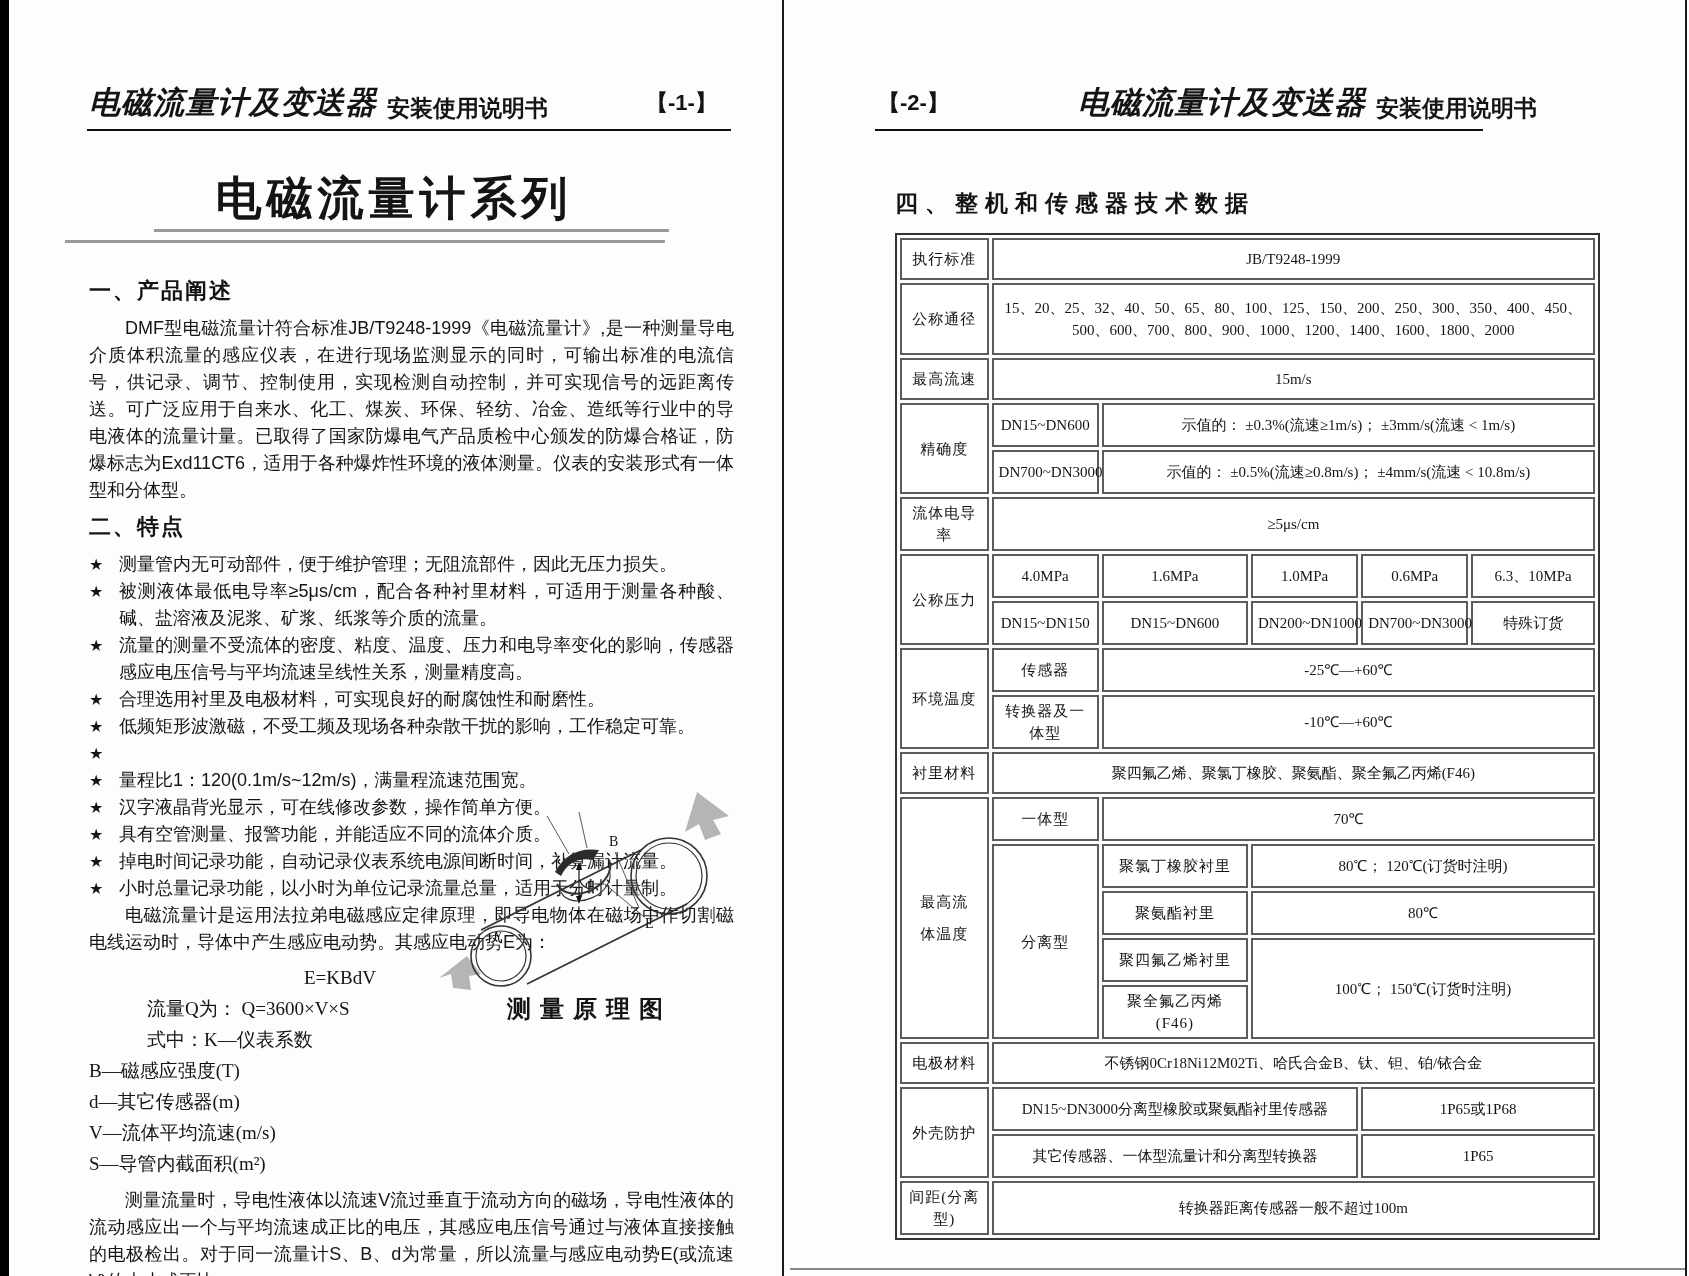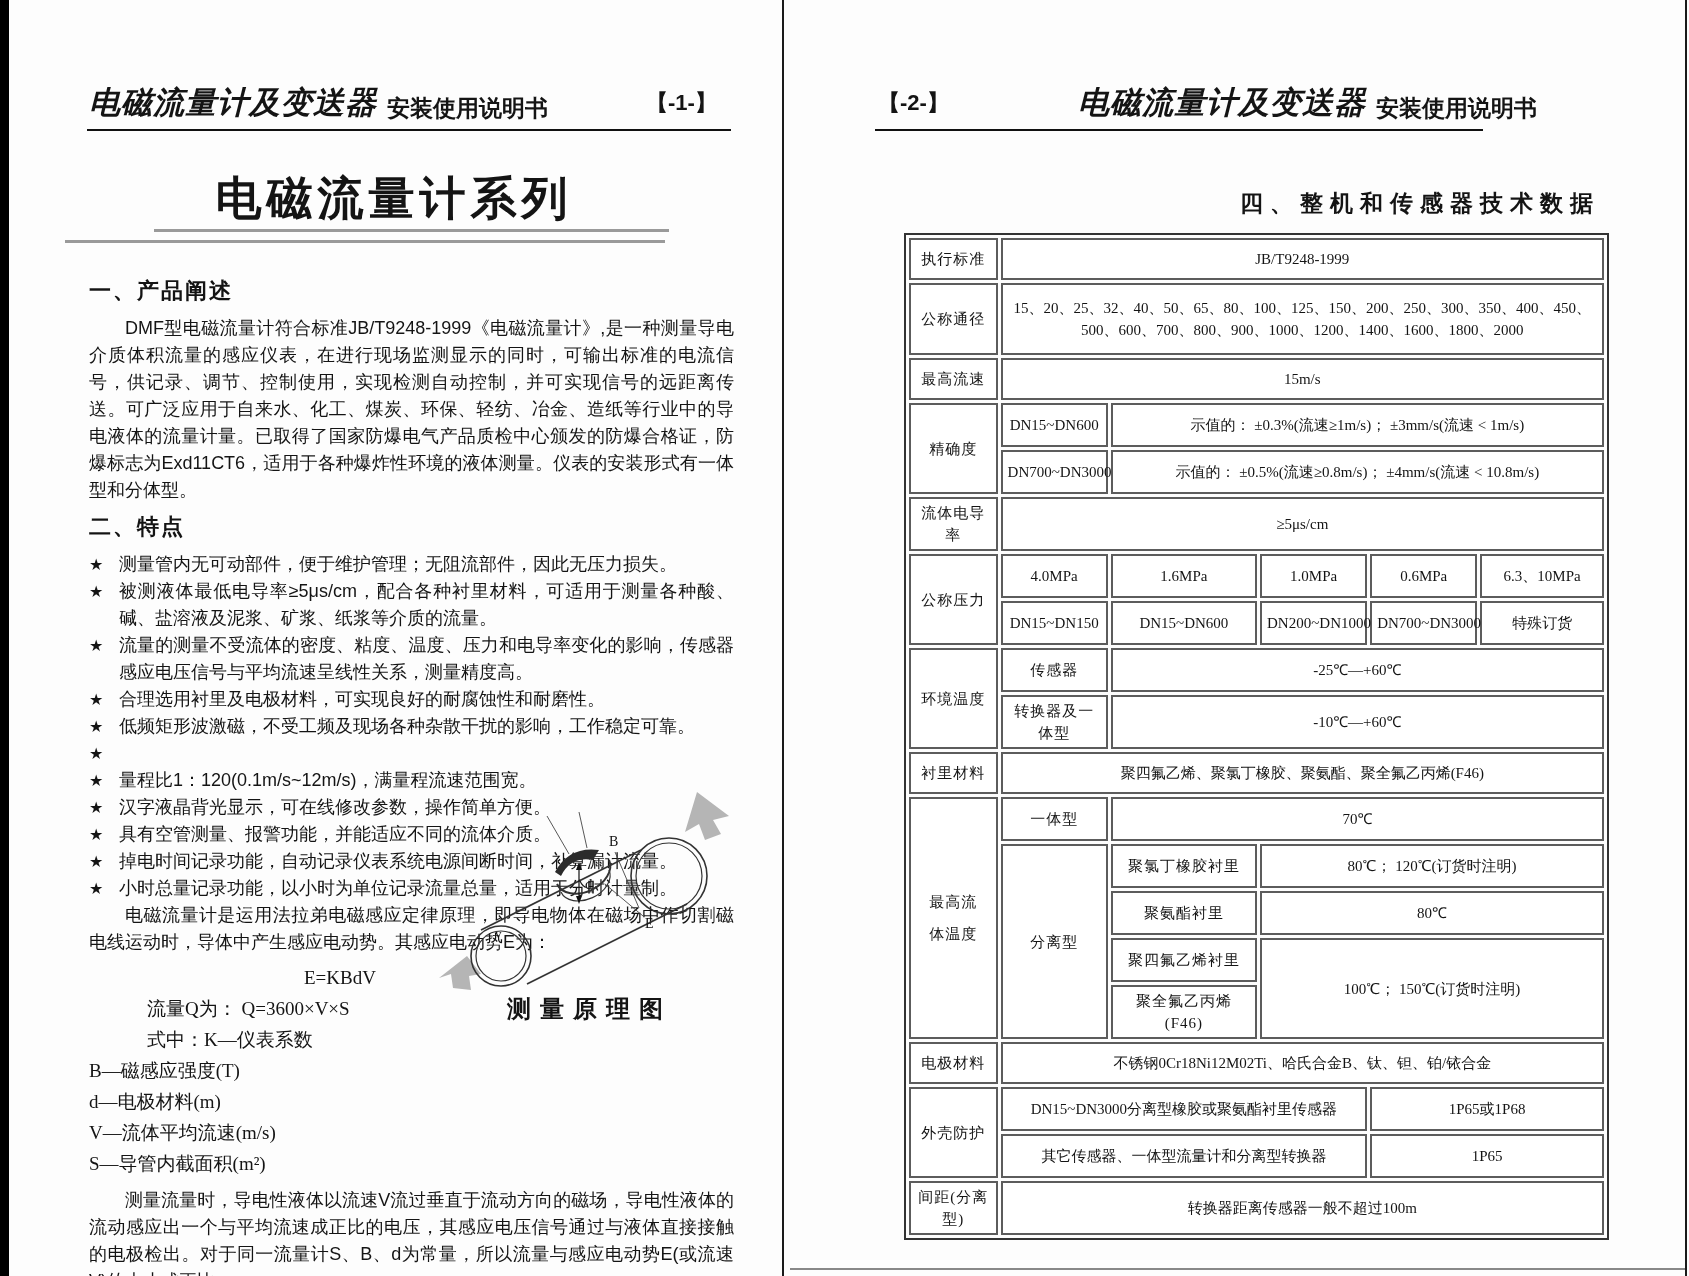--- a/index.html
+++ b/index.html
@@ -39,24 +39,24 @@
   .f-e{margin-left:215px;}
   .f-q{margin-left:58px;}
   .f-w{margin-left:58px;}
   .f-d{}
   .closing{margin-top:8px;}
 
   .diagram{position:absolute;left:420px;top:788px;}
   .diagram-caption{position:absolute;left:498px;top:993px;font-size:24px;font-weight:bold;letter-spacing:9px;white-space:nowrap;}
 
   
-  .tbl-title{position:absolute;top:188px;left:105px;width:705px;text-align:right;
+  .tbl-title{position:absolute;top:188px;left:105px;width:705px;text-align:left;
     font-size:23px;font-weight:bold;letter-spacing:7px;white-space:nowrap;}
   table.spec{position:absolute;left:105px;top:233px;width:705px;
-    border-collapse:separate;border-spacing:3px;border:2px solid #333;table-layout:fixed;margin-left:9px;}
+    border-collapse:separate;border-spacing:3px;border:2px solid #333;table-layout:fixed;}
   table.spec td{border:2px solid #5c5c5c;background:#fff;text-align:center;vertical-align:middle;
     font-family:"Liberation Serif",serif;font-size:15px;padding:3px 5px;line-height:22px;}
   td.lbl{font-family:"Liberation Sans",sans-serif;font-size:16px;letter-spacing:1px;}
   td.sm{font-size:14px;}
   .rh1{height:32px;}.rh2{height:62px;}.rh3{height:34px;}
   .lbl2 div{line-height:24px;margin:8px 0;}
 </style>
 </head>
 <body>
 
@@ -132,21 +132,21 @@
 
     <p class="body-p">电磁流量计是运用法拉弟电磁感应定律原理，即导电物体在磁场中作切割磁电线运动时，导体中产生感应电动势。其感应电动势E为：</p>
 
     <div class="f-line f-e">E=KBdV</div>
     <div class="f-line f-q">
       <span>流量Q为：</span>
       <span>Q=3600×V×S</span>
     </div>
     <div class="f-line f-w">式中：K—仪表系数</div>
     <div class="f-line f-d">B—磁感应强度(T)</div>
-    <div class="f-line f-d">d—电极材料(m)</div>
+    <div class="f-line f-d">d—其它传感器(m)</div>
     <div class="f-line f-d">V—流体平均流速(m/s)</div>
     <div class="f-line f-d">S—导管内截面积(m²)</div>
 
     <p class="body-p closing">测量流量时，导电性液体以流速V流过垂直于流动方向的磁场，导电性液体的流动感应出一个与平均流速成正比的电压，其感应电压信号通过与液体直接接触的电极检出。对于同一流量计S、B、d为常量，所以流量与感应电动势E(或流速V)的大小成正比。</p>
   </div>
 
   <div class="diagram">
     <svg width="320" height="210" viewBox="0 0 320 210">
 
       <polygon points="268,4 300,28 284,32 292,46 276,52 270,36 256,44" fill="#b5b5b5"></polygon>

